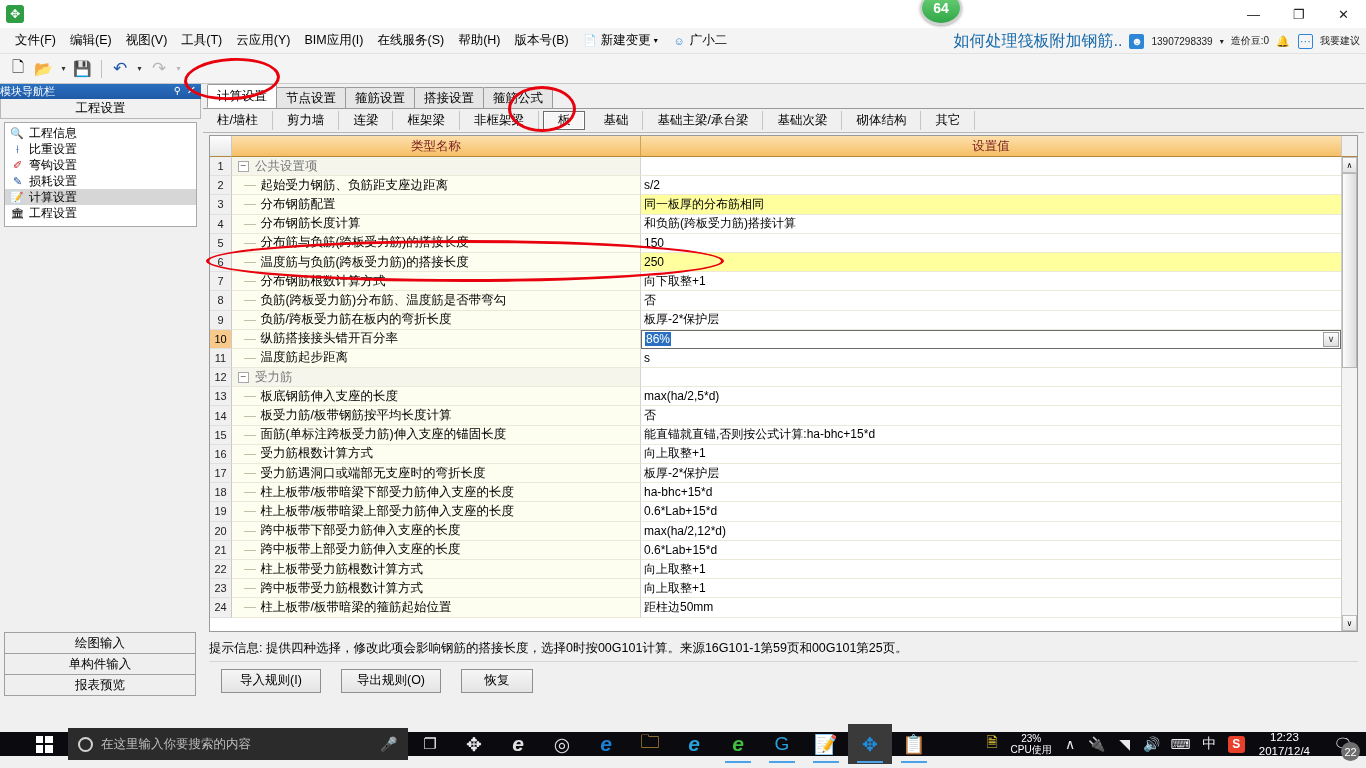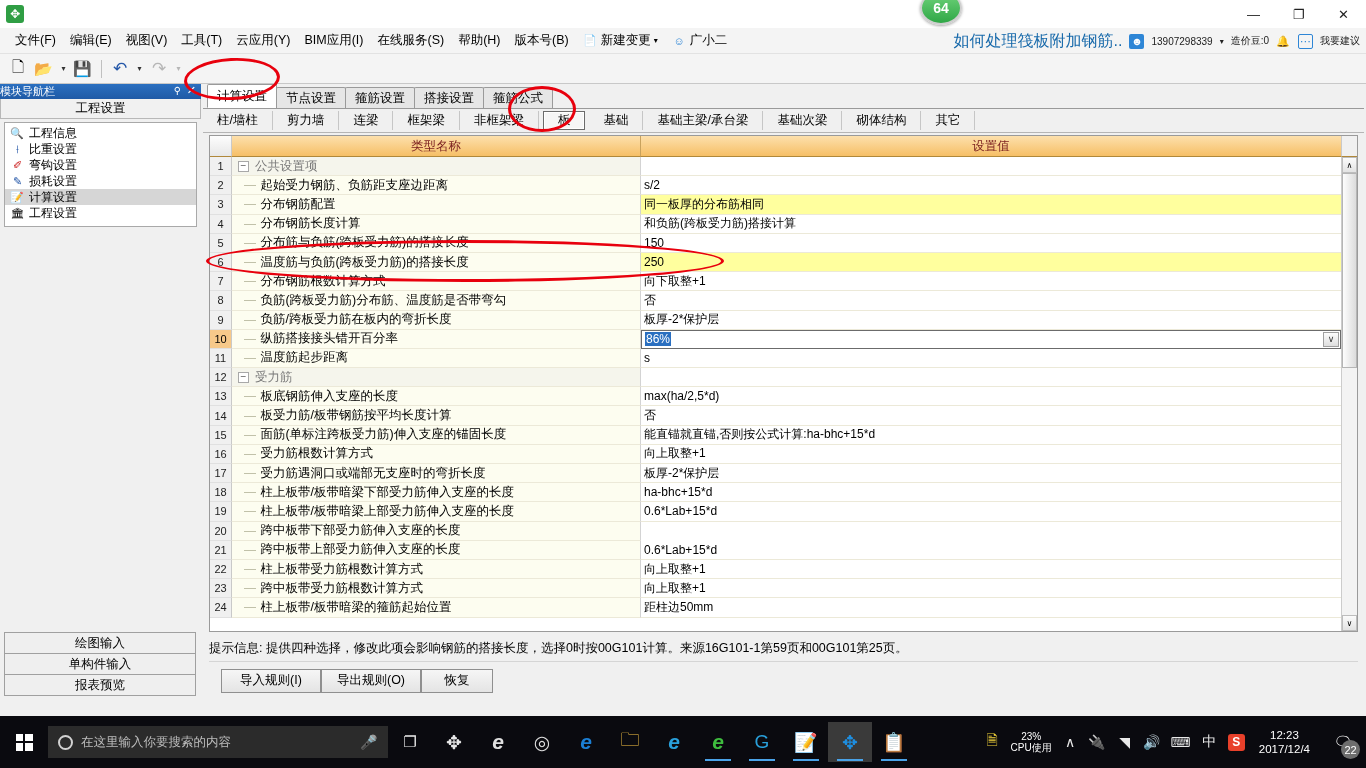--- a/index.html
+++ b/index.html
@@ -79,28 +79,28 @@
   .row.editing .c-val{background:#fff;border:1px solid #6b6b6b;position:relative;padding-right:20px;}
   .sel-text{background:#2a6fc0;color:#fff;padding:0 1px;font-size:12px;}
   .dd-btn{position:absolute;right:1px;top:1px;bottom:1px;width:16px;background:linear-gradient(#fdfdfd,#dedede);border:1px solid #a0a0a0;display:flex;align-items:center;justify-content:center;font-size:9px;color:#333;}
 
   .grid-vsb{width:16px;background:#f0f0f0;border-left:1px solid #ccc;display:flex;flex-direction:column;justify-content:space-between;}
   .sb-arrow{height:16px;display:flex;align-items:center;justify-content:center;font-size:8px;background:linear-gradient(#fbfbfb,#e3e3e3);border:1px solid #bdbdbd;}
   .sb-track{flex:1;background:#f3f3f3;position:relative;}
   .sb-thumb{position:absolute;left:0;right:0;top:0;height:195px;background:linear-gradient(90deg,#fdfdfd,#dcdcdc);border:1px solid #b5b5b5;}
 
   .hint{position:absolute;left:6px;right:6px;bottom:40px;height:22px;display:flex;align-items:center;font-size:12.5px;color:#000;}
-  .btnbar{position:absolute;left:6px;right:6px;bottom:0;height:38px;border-top:1px solid #d5d5d5;display:flex;align-items:center;padding-left:12px;}
+  .btnbar{position:absolute;left:6px;right:6px;bottom:0;height:38px;border-top:1px solid #d5d5d5;display:flex;align-items:center;padding-left:12px;gap:20px;}
   .btn{min-width:100px;height:24px;border:1px solid #8f8f8f;background:linear-gradient(#f6f6f6,#e4e4e4);display:flex;align-items:center;justify-content:center;font-size:12.5px;padding:0 10px;}
 
   
   .ink{position:absolute;border:3px solid #e8000d;border-radius:50%;pointer-events:none;}
 
   
-  .taskbar{position:absolute;left:0;bottom:0;width:1366px;height:52px;background:#0a0a0f;display:flex;align-items:center;}
+  .taskbar{position:absolute;left:0;bottom:12px;width:1366px;height:24px;background:#0a0a0f;display:flex;align-items:center;padding-left:20px;}
   .start{width:48px;height:40px;display:flex;align-items:center;justify-content:center;}
   .winlogo{width:17px;height:17px;display:grid;grid-template-columns:1fr 1fr;grid-template-rows:1fr 1fr;gap:2px;}
   .winlogo i{background:#fff;display:block;}
   .searchbox{width:340px;height:32px;background:#2b2b2b;display:flex;align-items:center;padding:0 10px;color:#bdbdbd;font-size:12.5px;gap:8px;position:relative;}
   .circ{width:15px;height:15px;border:2px solid #d2d2d2;border-radius:50%;}
   .mic{position:absolute;right:10px;color:#cfcfcf;font-size:14px;}
   .taskview{width:44px;height:40px;display:flex;align-items:center;justify-content:center;color:#e8e8e8;font-size:15px;}
   .tb-apps{display:flex;align-items:center;height:40px;}
   .tb-app{width:44px;height:40px;display:flex;align-items:center;justify-content:center;position:relative;}
   .tb-app.run::after{content:"";position:absolute;bottom:1px;left:9px;right:9px;height:2.5px;background:#4aa3e8;}
@@ -345,20 +345,21 @@
             <div class="c-val">ha-bhc+15*d</div>
           </div>
           <div class="row">
             <div class="c-num">19</div>
             <div class="c-name">&nbsp;&nbsp;<span class="ind">—</span>&nbsp;<span>柱上板带/板带暗梁上部受力筋伸入支座的长度</span></div>
             <div class="c-val">0.6*Lab+15*d</div>
           </div>
           <div class="row">
             <div class="c-num">20</div>
             <div class="c-name">&nbsp;&nbsp;<span class="ind">—</span>&nbsp;<span>跨中板带下部受力筋伸入支座的长度</span></div>
+            <div class="c-val">max(ha/2,12*d)</div>
           </div>
           <div class="row">
             <div class="c-num">21</div>
             <div class="c-name">&nbsp;&nbsp;<span class="ind">—</span>&nbsp;<span>跨中板带上部受力筋伸入支座的长度</span></div>
             <div class="c-val">0.6*Lab+15*d</div>
           </div>
           <div class="row">
             <div class="c-num">22</div>
             <div class="c-name">&nbsp;&nbsp;<span class="ind">—</span>&nbsp;<span>柱上板带受力筋根数计算方式</span></div>
             <div class="c-val">向上取整+1</div>

